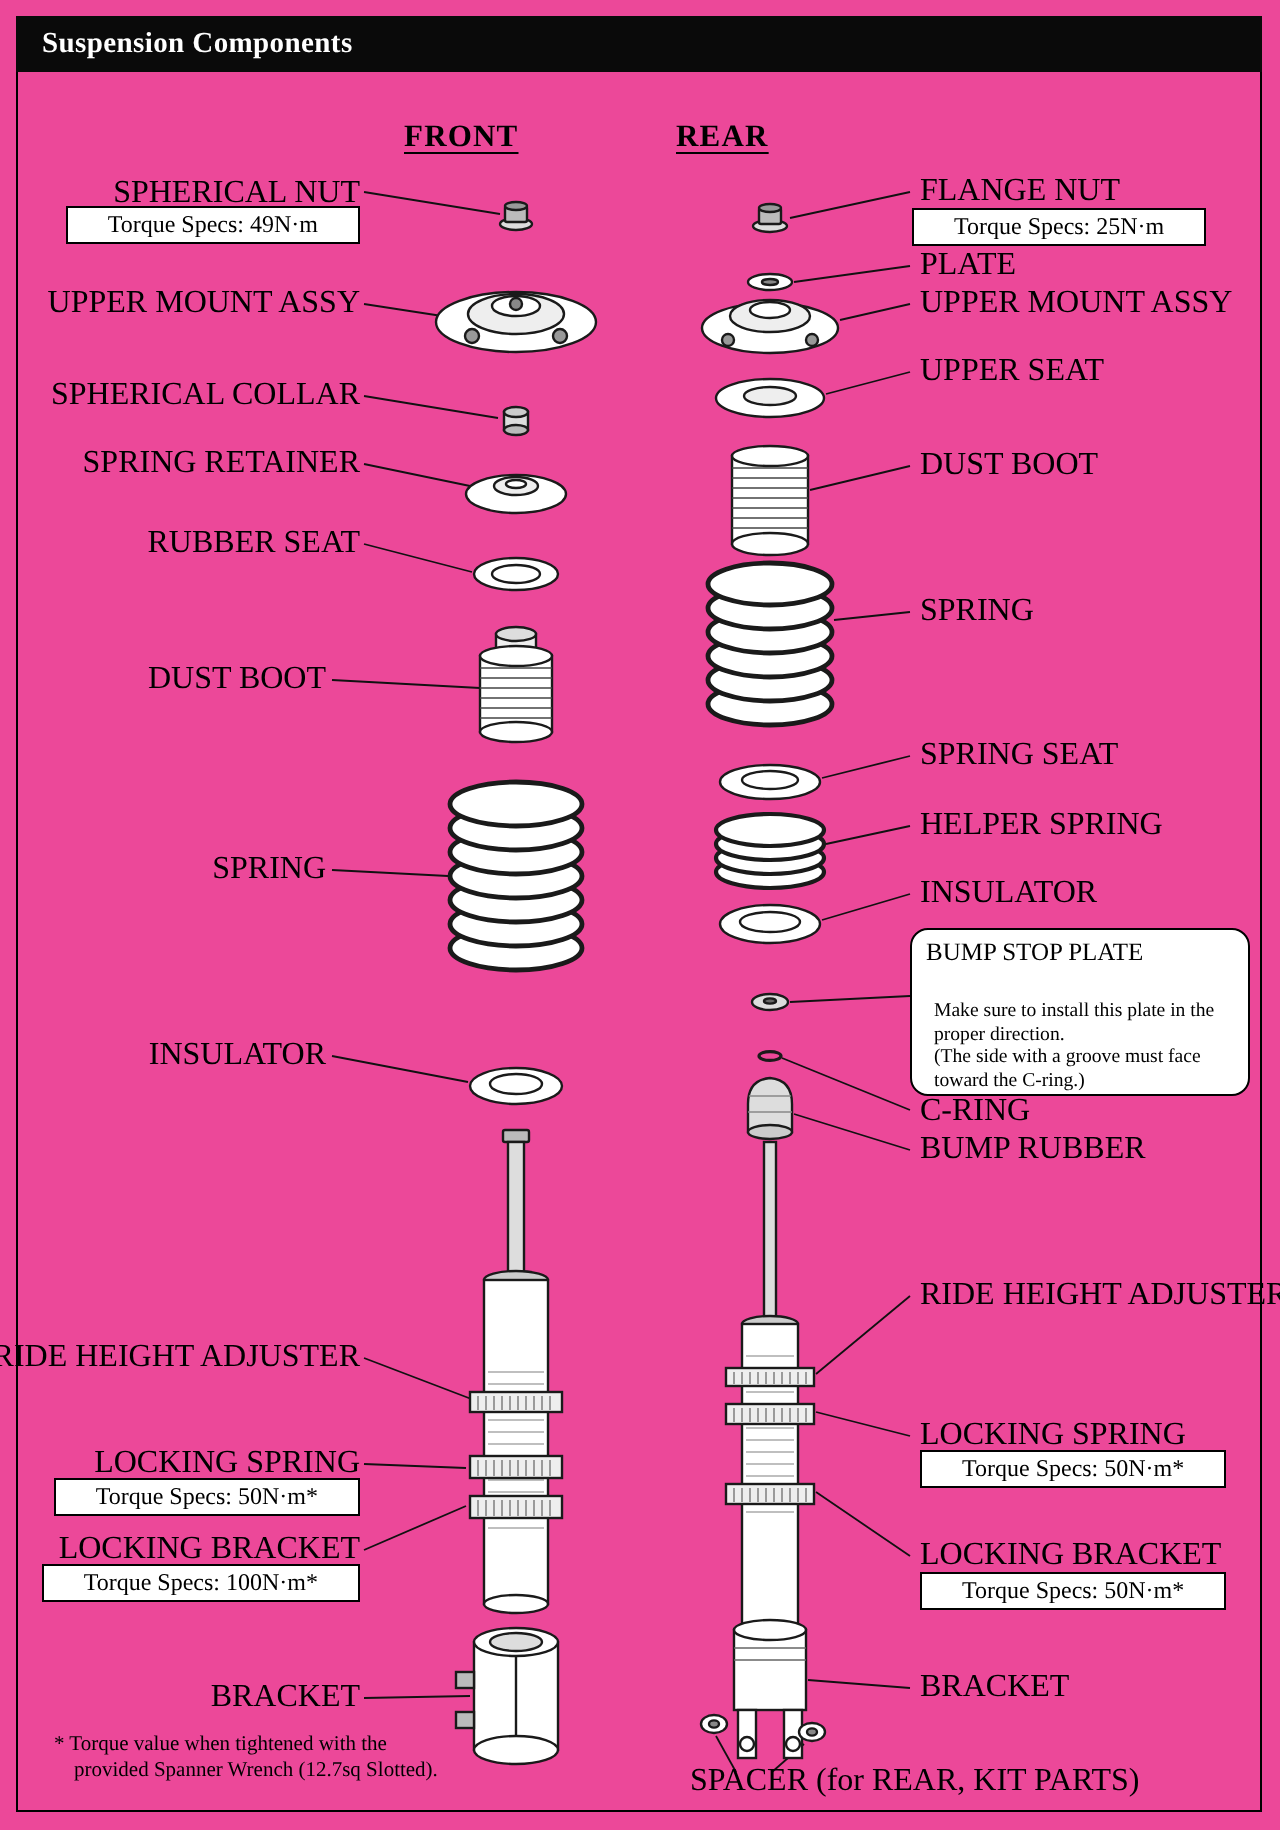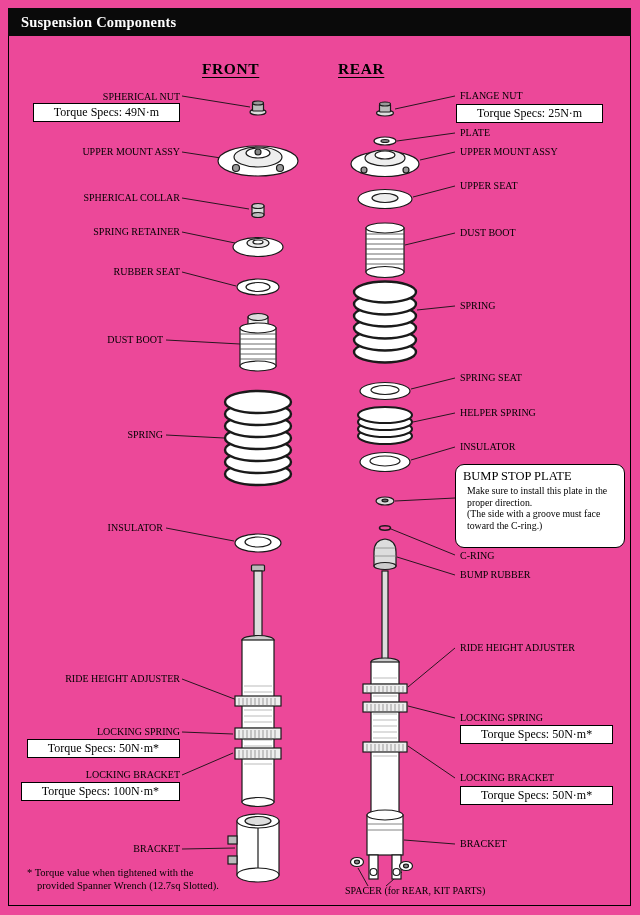--- a/index.html
+++ b/index.html
@@ -4,25 +4,25 @@
 <style>
   *{box-sizing:border-box;margin:0;padding:0}
   html,body{width:640px;height:915px}
   body{background:#fff;font-family:"Liberation Serif",serif;color:#000}
   .page{position:relative;width:640px;height:915px;background:#ec4899;overflow:hidden}
   .frame{position:absolute;left:8px;top:8px;width:623px;height:898px;border:1.5px solid #000}
   .titlebar{position:absolute;left:8px;top:8px;width:623px;height:28px;background:#0a0a0a;color:#fff;
             display:flex;align-items:center;padding-left:13px;font-weight:bold;font-size:14.5px;letter-spacing:.2px}
   .col-heading{position:absolute;top:60px;font-weight:bold;font-size:15.5px;text-align:left;
                text-decoration:underline;text-underline-offset:3px;letter-spacing:.6px}
-  .lbl{position:absolute;font-size:10px;white-space:nowrap;line-height:14px}
+  .lbl{position:absolute;font-size:16px;white-space:nowrap;line-height:14px}
   .tbox{position:absolute;border:1px solid #000;background:#fff;font-size:12px;padding:1px 20px;white-space:nowrap;line-height:15px}
   .notebox{position:absolute;left:455px;top:464px;width:170px;height:84px;border:1.3px solid #000;border-radius:9px;
            background:#fff;padding:4px 7px 3px 7px}
-  .notebox .nt{font-size:12.5px;margin-bottom:1px}
+  .notebox .nt{font-size:12.5px;margin-bottom:16px}
   .notebox .nb{font-size:9.8px;line-height:1.18;padding-left:4px}
   .footnote{position:absolute;left:27px;top:866px;font-size:10.5px;line-height:1.25}
   .footnote .fl2{padding-left:10px}
   svg{position:absolute;left:0;top:0}
 </style>
 </head>
 <body>
 
 <div class="page">
   <div class="frame"></div>

